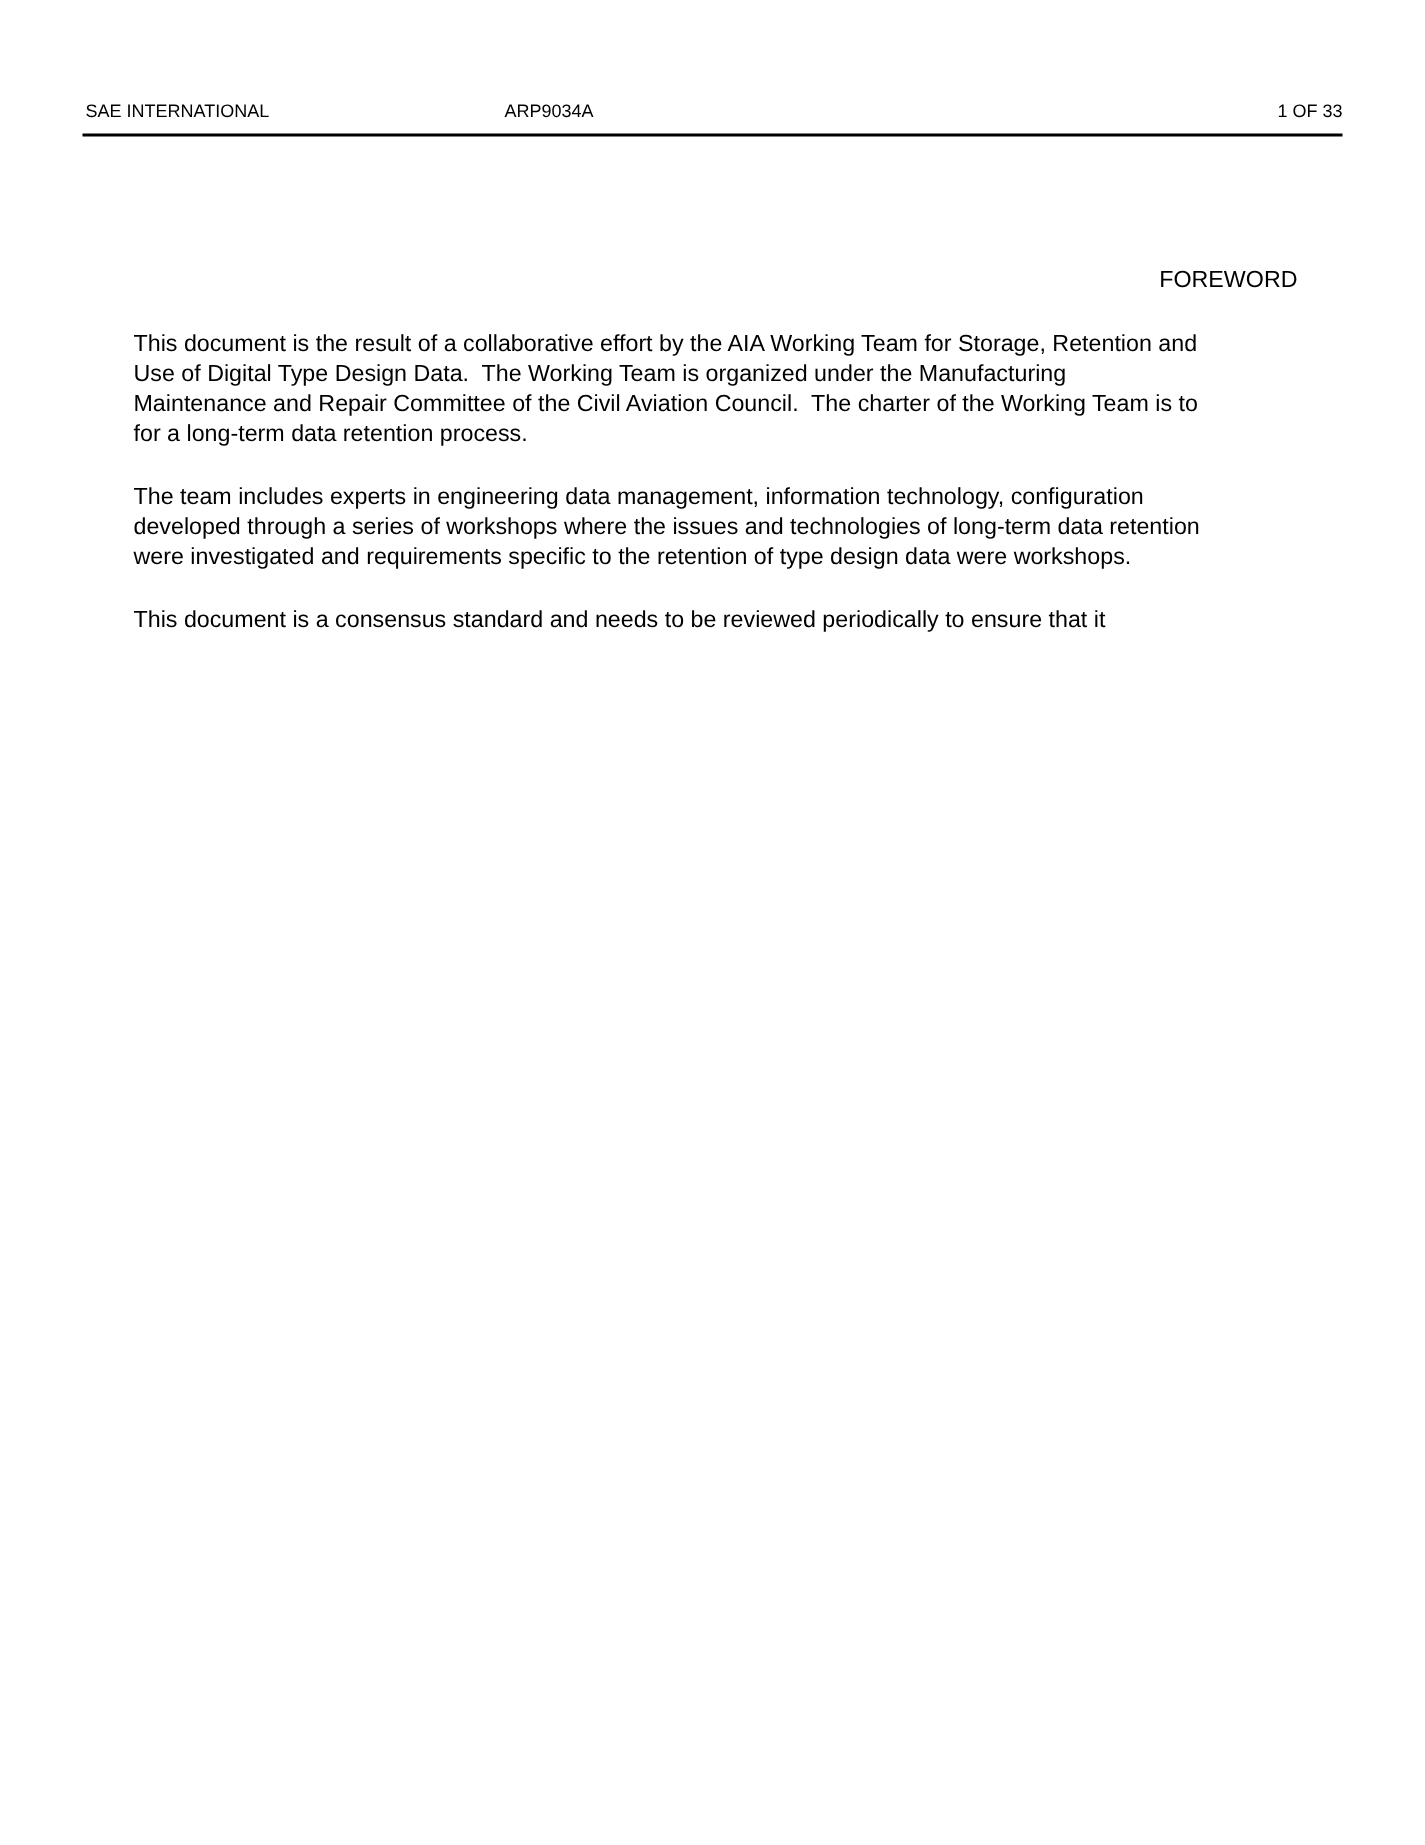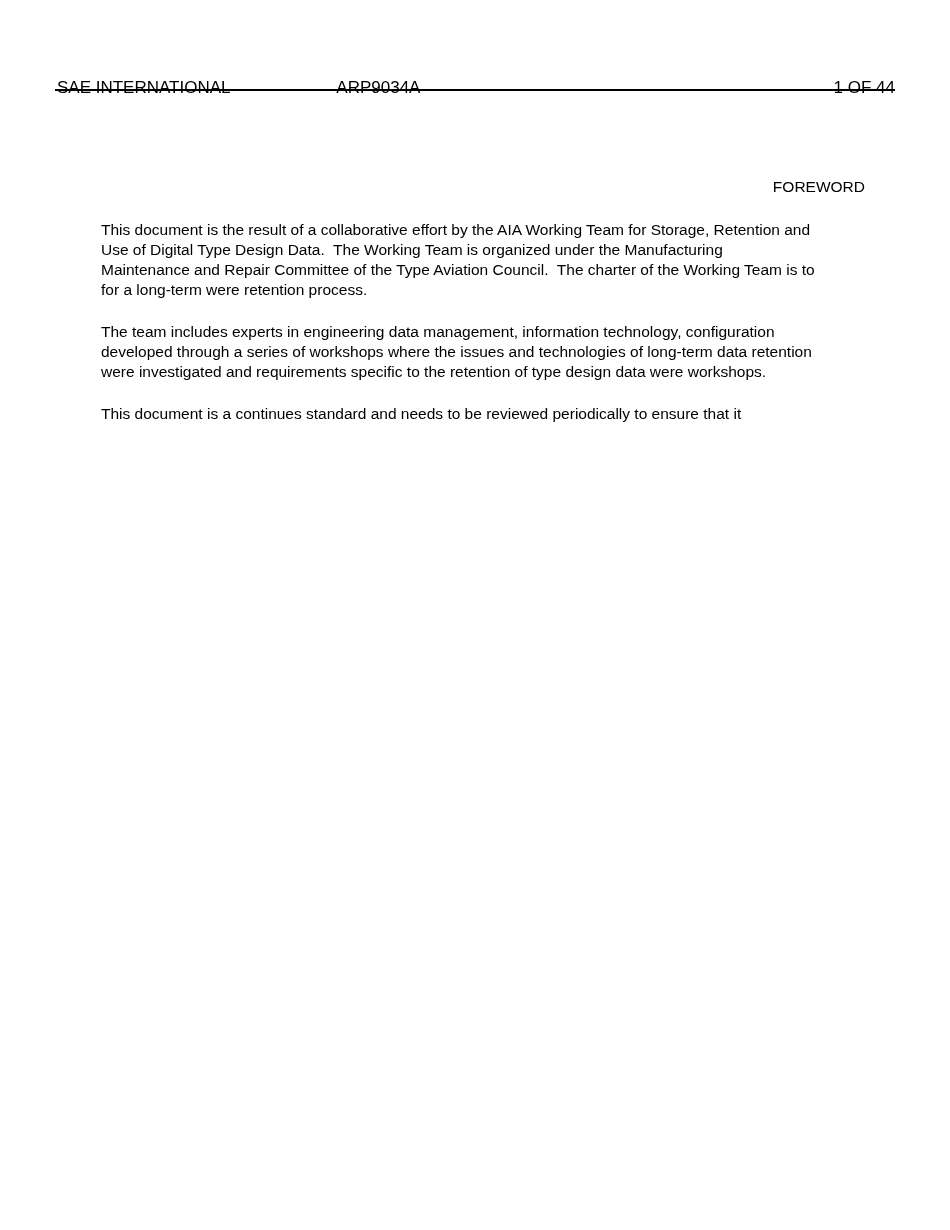--- a/index.html
+++ b/index.html
@@ -15,23 +15,22 @@
       color: #000000;
       font-family: "Liberation Sans", "DejaVu Sans", sans-serif;
       overflow: hidden;
     }
     .header {
       position: absolute;
       top: 64px;
       left: 57px;
       right: 55px;
       display: flex;
-      font-size: 17px;
+      font-size: 12px;
       line-height: 20px;
-      margin-top: 14px;
     }
     .h-left  { flex: 1; text-align: left; }
     .h-center{ flex: 1; text-align: left; }
     .h-right { flex: 1; text-align: right; }
     .rule {
       position: absolute;
       top: 89px;
       left: 55px;
       width: 840px;
       height: 2px;
@@ -51,52 +50,51 @@
       top: 220px;
       left: 89px;
       width: 800px;
       font-size: 15.5px;
     }
     .para { margin: 0 0 22px 0; }
     .line {
       height: 20px;
       line-height: 20px;
       white-space: pre;
-      margin-left: 12px;
     }
   </style>
 </head>
 <body>
 
 <div class="page">
 
   <div class="header">
     <span class="h-left">SAE INTERNATIONAL</span>
     <span class="h-center">ARP9034A</span>
-    <span class="h-right">1 OF 44</span>
+    <span class="h-right">1 OF 33</span>
   </div>
 
   <div class="rule"></div>
 
   <div class="title">FOREWORD</div>
 
   <div class="content">
 
     <div class="para">
       <div class="line">This document is the result of a collaborative effort by the AIA Working Team for Storage, Retention and</div>
       <div class="line">Use of Digital Type Design Data.  The Working Team is organized under the Manufacturing</div>
-      <div class="line">Maintenance and Repair Committee of the Type Aviation Council.  The charter of the Working Team is to</div>
-      <div class="line">for a long-term were retention process.</div>
+      <div class="line">Maintenance and Repair Committee of the Civil Aviation Council.  The charter of the Working Team is to</div>
+      <div class="line">for a long-term data retention process.</div>
     </div>
 
     <div class="para">
       <div class="line">The team includes experts in engineering data management, information technology, configuration</div>
       <div class="line">developed through a series of workshops where the issues and technologies of long-term data retention</div>
       <div class="line">were investigated and requirements specific to the retention of type design data were workshops.</div>
     </div>
 
     <div class="para">
-      <div class="line">This document is a continues standard and needs to be reviewed periodically to ensure that it</div>
+      <div class="line">This document is a consensus standard and needs to be reviewed periodically to ensure that it</div>
     </div>
 
   </div>
 
 </div>
 
 </body></html>

